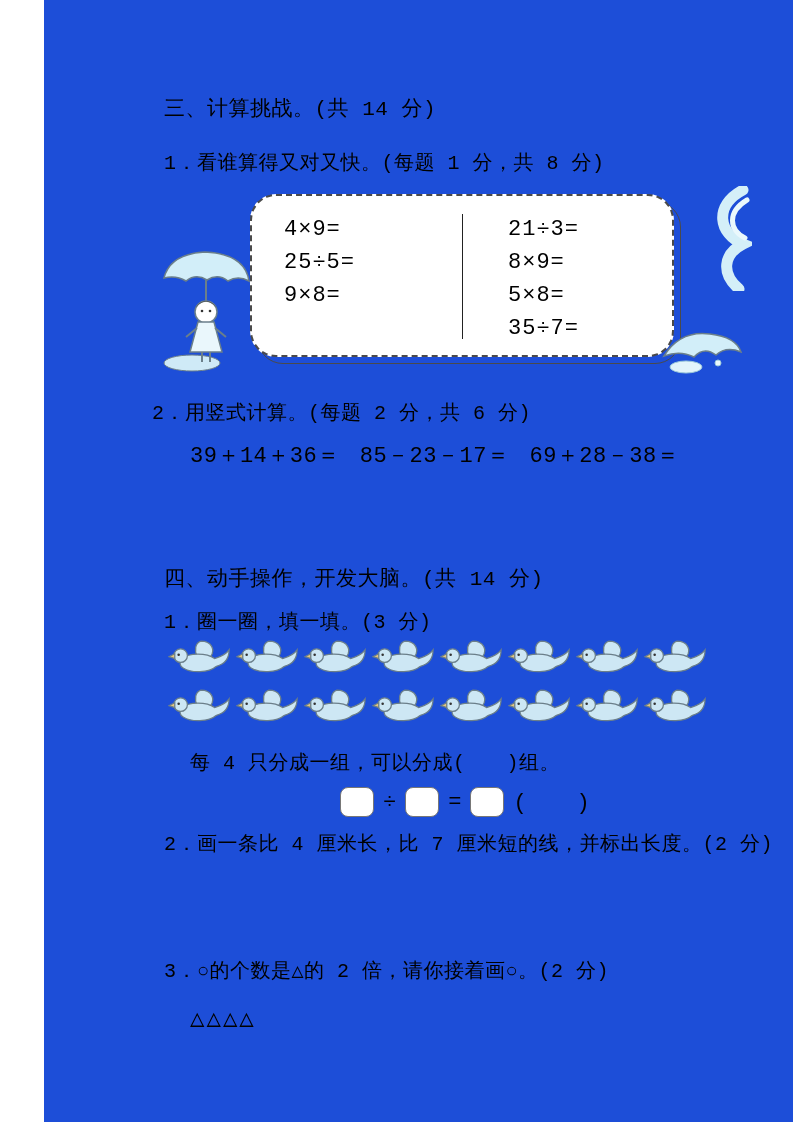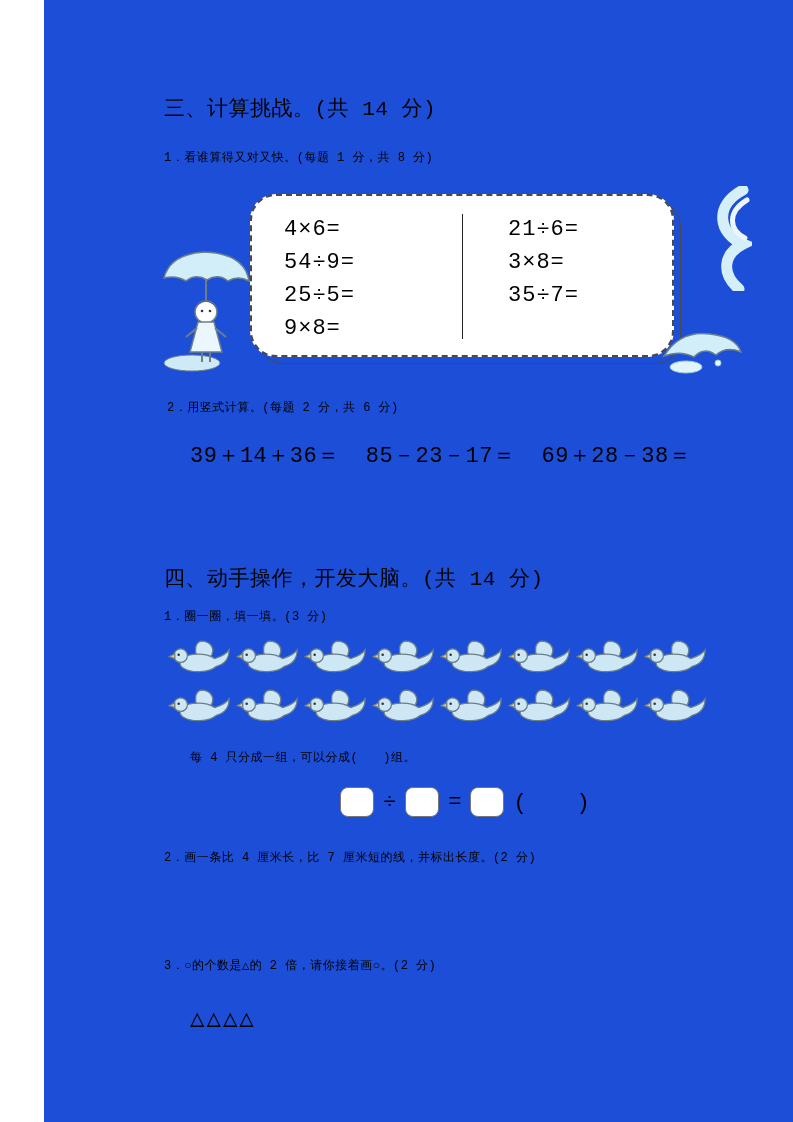--- a/index.html
+++ b/index.html
@@ -9,21 +9,21 @@
     width:793px; height:1122px;
     background:#1d4ed8;
     font-family:Liberation Mono, monospace;
     color:#000;
     overflow:hidden;
     margin-left:44px;
   }
   .abs { position:absolute; }
 
   .section-title { font-size:21px; letter-spacing:0.5px; }
-  .q-label { font-size:12px; letter-spacing:0.5px; }
+  .q-label { font-size:20px; letter-spacing:0.5px; }
 
   
   .calc-box { position:absolute; left:206px; top:194px; width:424px; height:163px; z-index:2; }
   .calc-box .frame-shadow {
     position:absolute; left:7px; top:7px; width:424px; height:163px;
     border:1.5px solid #4a4a4a; border-radius:26px;
   }
   .calc-box .frame-main {
     position:absolute; left:0; top:0; width:424px; height:163px;
     border:2px dashed #4a4a4a; border-radius:26px; background:#fff;
@@ -35,21 +35,21 @@
     position:absolute; left:50%; top:18px; bottom:16px;
     border-left:1.5px solid #222;
   }
   .prob { font-size:22px; height:33px; line-height:33px; letter-spacing:1px; }
 
   
   .decor { z-index:1; }
   .decor-front { z-index:3; }
 
   
-  .q2-row { display:flex; gap:26px; font-size:22px; letter-spacing:0.5px; }
+  .q2-row { display:flex; gap:20px; font-size:22px; letter-spacing:0.5px; }
 
   
   .birds-grid { display:flex; flex-direction:column; gap:4px; }
   .bird-row { display:flex; gap:4px; }
   .bird-row svg { width:64px; height:45px; display:block; }
 
   
   .equation-row { display:flex; align-items:center; gap:9px; font-size:22px; }
   .blank-box {
     width:34px; height:30px;
@@ -71,28 +71,28 @@
 
   <svg class="abs decor" style="left:633px; top:186px;" width="75" height="105" viewBox="0 0 75 105">
     <path d="M66 4 C36 20 42 48 66 58 C46 68 44 88 62 103" fill="none" stroke="#d4eff8" stroke-width="11" stroke-linecap="round"></path>
     <path d="M70 14 C50 26 52 44 68 52" fill="none" stroke="#eaf8fc" stroke-width="5" stroke-linecap="round"></path>
   </svg>
 
   <div class="calc-box">
     <div class="frame-shadow"></div>
     <div class="frame-main">
       <div class="calc-col left">
-        <div class="prob">4×6=</div>
-        <div class="prob">54÷9=</div>
+        <div class="prob">4×9=</div>
         <div class="prob">25÷5=</div>
         <div class="prob">9×8=</div>
       </div>
       <div class="calc-col right">
-        <div class="prob">21÷6=</div>
-        <div class="prob">3×8=</div>
+        <div class="prob">21÷3=</div>
+        <div class="prob">8×9=</div>
+        <div class="prob">5×8=</div>
         <div class="prob">35÷7=</div>
       </div>
       <div class="calc-divider"></div>
     </div>
   </div>
 
   <svg class="abs decor-front" style="left:104px; top:242px;" width="118" height="132" viewBox="0 0 118 132">
     <ellipse cx="44" cy="121" rx="28" ry="8" fill="#cfeaf7" stroke="#6b7f8a"></ellipse>
     <path d="M16 36 Q22 12 57 10 Q97 12 101 39 Q90 33 80 39 Q70 31 59 38 Q48 31 38 39 Q28 33 16 36 Z" fill="#d2eef9" stroke="#6b7f8a" stroke-width="1.5"></path>
     <line x1="58" y1="38" x2="58" y2="60" stroke="#6b7f8a" stroke-width="2"></line>
@@ -106,21 +106,21 @@
     <line x1="54" y1="110" x2="54" y2="120" stroke="#6b7f8a" stroke-width="2"></line>
     <line x1="62" y1="110" x2="62" y2="120" stroke="#6b7f8a" stroke-width="2"></line>
   </svg>
 
   <svg class="abs decor-front" style="left:612px; top:318px;" width="88" height="58" viewBox="0 0 88 58">
     <path d="M8 38 Q24 12 54 16 Q80 19 85 34 Q70 28 60 37 Q48 28 38 39 Q24 32 8 38 Z" fill="#d2eef9" stroke="#6b7f8a" stroke-width="1.5"></path>
     <ellipse cx="30" cy="49" rx="16" ry="6" fill="#e2f4fb" stroke="#9cc9da"></ellipse>
     <circle cx="62" cy="45" r="3" fill="#eaf8fc" stroke="#9cc9da"></circle>
   </svg>
 
-  <div class="abs q-label" style="left:123px; top:399px;">2．用竖式计算。(每题 2 分，共 6 分)</div>
+  <div class="abs q-label" style="left:108px; top:399px;">2．用竖式计算。(每题 2 分，共 6 分)</div>
   <div class="abs q2-row" style="left:146px; top:440px;">
     <span>39＋14＋36＝</span>
     <span>85－23－17＝</span>
     <span>69＋28－38＝</span>
   </div>
 
   <div class="abs section-title" style="left:120px; top:564px;">四、动手操作，开发大脑。(共 14 分)</div>
 
   <div class="abs q-label" style="left:120px; top:608px;">1．圈一圈，填一填。(3 分)</div>
 
@@ -293,20 +293,20 @@
 
   <div class="abs equation-row" style="left:296px; top:787px;">
     <span class="blank-box"></span>
     <span>÷</span>
     <span class="blank-box"></span>
     <span>=</span>
     <span class="blank-box"></span>
     <span class="paren-blank">(　　)</span>
   </div>
 
-  <div class="abs q-label" style="left:120px; top:849px;text-align:center;">2．画一条比 4 厘米长，比 7 厘米短的线，并标出长度。(2 分)</div>
+  <div class="abs q-label" style="left:120px; top:830px;text-align:center;">2．画一条比 4 厘米长，比 7 厘米短的线，并标出长度。(2 分)</div>
 
   <div class="abs q-label" style="left:120px; top:957px;">3．○的个数是△的 2 倍，请你接着画○。(2 分)</div>
   <div class="abs shapes-row" style="left:146px; top:1004px;">
     <span>△△△△</span>
   </div>
 
 </div>
 
 </body></html>

